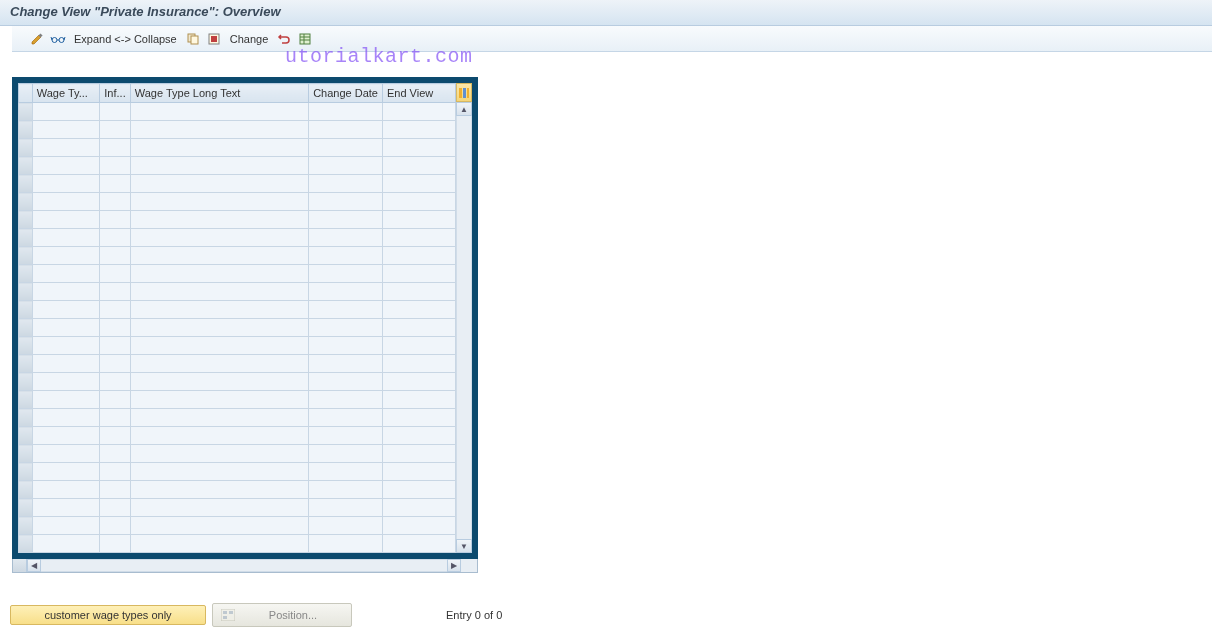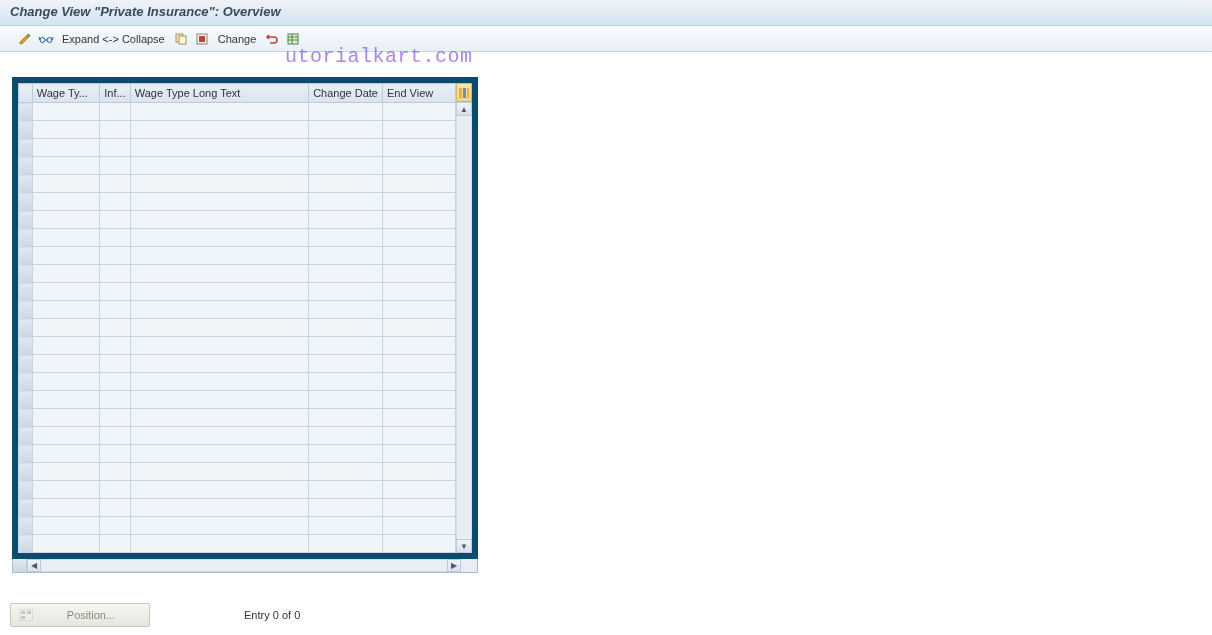--- a/index.html
+++ b/index.html
@@ -25,20 +25,21 @@
       color: #3a4a5a;
     }
     .toolbar {
       background: linear-gradient(to bottom, #f8fbfd, #e8f0f7);
       border-bottom: 1px solid #c5d6e6;
       padding: 4px 16px;
       height: 26px;
       display: flex;
       align-items: center;
       gap: 3px;
+      margin-left: 12px;
     }
     .toolbar-icon {
       width: 18px;
       height: 18px;
       display: inline-flex;
       align-items: center;
       justify-content: center;
       cursor: pointer;
       border: 1px solid transparent;
     }
@@ -474,20 +475,21 @@
   <div class="h-scroll">
     <div class="left-pad"></div>
     <div class="hbtn">◀</div>
     <div class="htrack"></div>
     <div class="hbtn">▶</div>
     <div class="corner"></div>
   </div>
 </div>
 
 <div class="bottom-bar">
+  <button class="btn-yellow">customer wage types only</button>
   <button class="btn-gray">
     <span class="btn-icon">
       <svg width="14" height="12" viewBox="0 0 14 12">
           <rect x="0" y="0" width="14" height="12" fill="#f0f0e8" stroke="#b0b0a0"></rect>
           <rect x="2" y="2" width="4" height="3" fill="#a0b0c0"></rect>
           <rect x="2" y="7" width="4" height="3" fill="#a0b0c0"></rect>
           <rect x="8" y="2" width="4" height="3" fill="#a0b0c0"></rect>
         </svg>
     </span>
     <span style="flex:1; text-align:center;">Position...</span>

